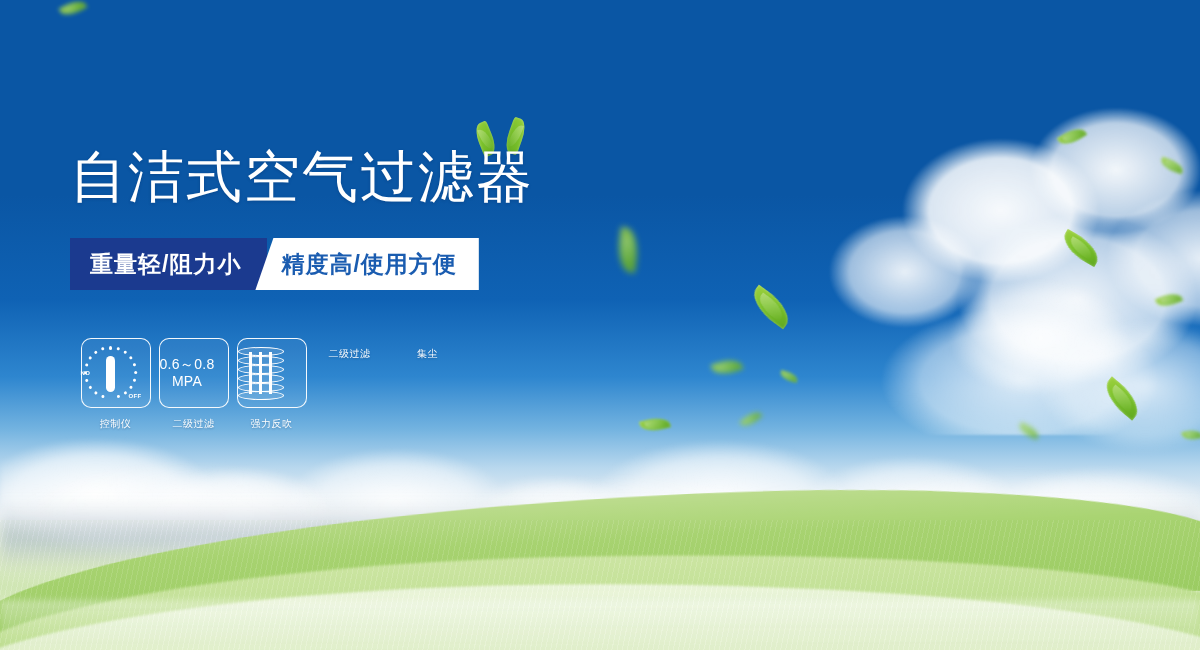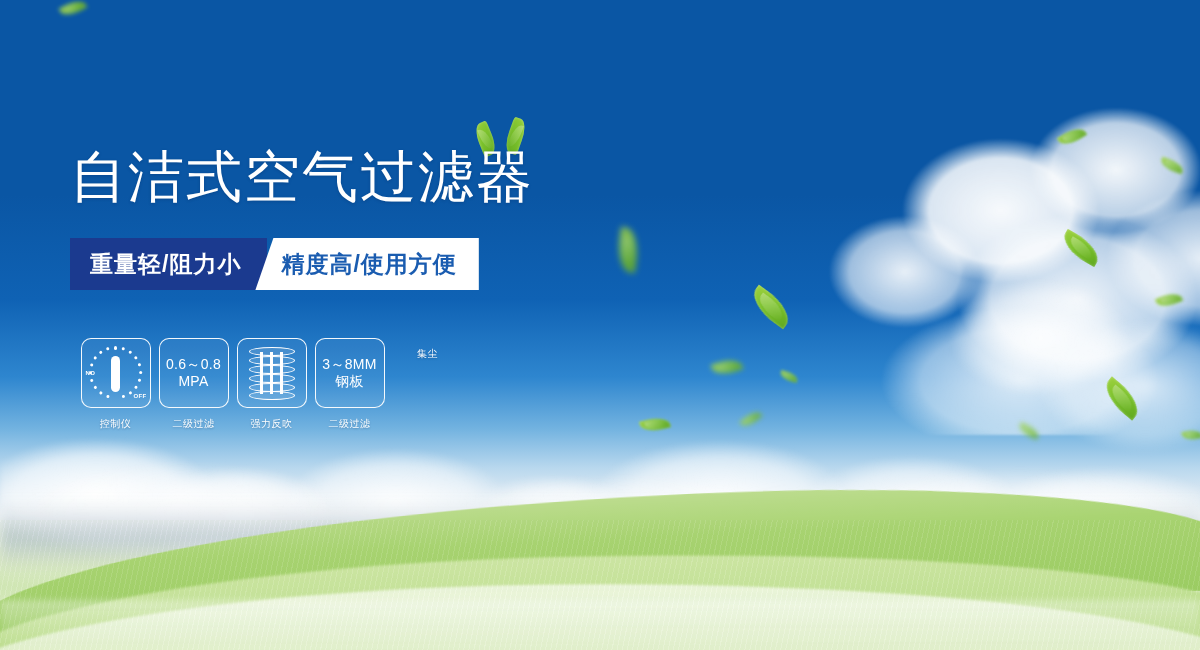--- a/index.html
+++ b/index.html
@@ -174,21 +174,21 @@
   #features {
     position:absolute; left:78px; top:338px;
     display:flex; gap:3px;
   }
   .feature { width:75px; text-align:center; }
   .fbox {
     width:70px; height:70px; margin:0 auto;
     border:1.6px solid rgba(255,255,255,.95);
     border-radius:10px;
     position:relative;
-    display:flex; align-items:center; justify-content:center;
+    display:flex; align-items:center; justify-content:flex-start;
     background:rgba(255,255,255,.05);
   }
   .ftext {
     color:#ffffff; font-size:14px; line-height:17px;
     font-weight:400; letter-spacing:.3px;
   }
   .flabel {
     margin-top:9px; color:#ffffff;
     font-size:10px; letter-spacing:.5px;
     text-shadow:0 1px 2px rgba(0,40,90,.3);
@@ -353,26 +353,20 @@
           <div class="ring" style="top:44px;"></div>
           <div class="bar" style="left:11px;"></div>
           <div class="bar" style="left:21px;"></div>
           <div class="bar" style="left:31px;"></div>
         </div>
       </div>
       <div class="flabel">强力反吹</div>
     </div>
 
     <div class="feature">
-      <div class="fbox">
-        <div class="ftext">
-          <div>3～8MM</div>
-          <div>钢板</div>
-        </div>
-      </div>
       <div class="flabel">二级过滤</div>
     </div>
 
     <div class="feature">
       <div class="flabel">集尘</div>
     </div>
 
   </div>
 
   <div class="leaf" style="left:640px; top:418px; width:30px; height:13px; transform:rotate(-14deg); filter:blur(.8px); opacity:.95;"></div>

